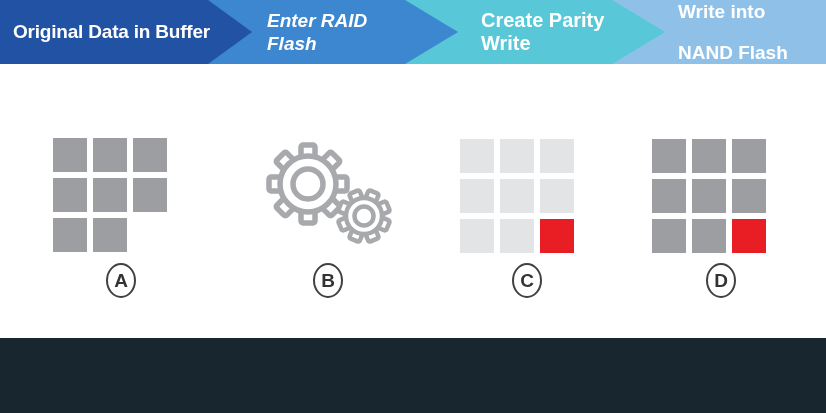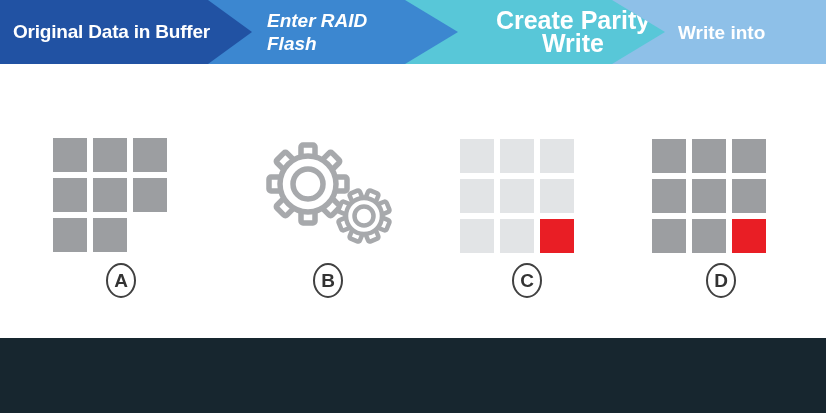--- a/index.html
+++ b/index.html
@@ -14,22 +14,22 @@
   .step {
     position:absolute; top:0; height:64px;
     display:flex; flex-direction:column; justify-content:center;
     color:#ffffff; font-weight:700; white-space:nowrap;
   }
   .step span { display:block; }
   .s1 { left:0;    width:252px; z-index:4; padding-left:13px; font-size:19px; letter-spacing:-0.2px;
         clip-path:polygon(0 0, calc(100% - 44px) 0, 100% 50%, calc(100% - 44px) 100%, 0 100%); }
   .s2 { left:208px; width:250px; z-index:3; padding-left:59px; font-size:19px; line-height:23px;
         clip-path:polygon(0 0, calc(100% - 53px) 0, 100% 50%, calc(100% - 53px) 100%, 0 100%); }
-  .s3 { left:402px; width:263px; z-index:2; padding-left:79px; font-size:25px; line-height:23px;
-        clip-path:polygon(0 0, calc(100% - 53px) 0, 100% 50%, calc(100% - 53px) 100%, 0 100%);text-align:center; }
+  .s3 { left:402px; width:263px; z-index:2; padding-left:79px; font-size:20px; line-height:23px;
+        clip-path:polygon(0 0, calc(100% - 53px) 0, 100% 50%, calc(100% - 53px) 100%, 0 100%); }
   .s4 { left:610px; width:216px; z-index:1; padding-left:68px; font-size:19px; line-height:23px; }
 
   
   .grid {
     position:absolute;
     display:grid; grid-template-columns:repeat(3,34px); grid-auto-rows:34px; gap:6px;
   }
   #grid-a { left:53px;  top:138px; }
   #grid-c { left:460px; top:139px; }
   #grid-d { left:652px; top:139px; }
@@ -68,22 +68,23 @@
         <span></span>
     </div>
     <div class="step s2" style="background-color: rgb(60, 135, 208); font-style: italic;">
       <span>Enter RAID</span>
         <span>Flash</span>
     </div>
     <div class="step s3" style="background-color: rgb(88, 199, 216);">
       <span>Create Parity</span>
         <span>Write</span>
     </div>
-    <div class="step s4" style="background-color: rgb(142, 192, 232);">
+    <div class="step s4" style="background-color: rgb(142, 192, 232); justify-content: space-between;">
       <span>Write into</span>
+        <span>NAND Flash</span>
     </div>
   </div>
 
   <div id="grid-a" class="grid">
       <div class="cell" style="background: rgb(156, 158, 161);"></div>
       <div class="cell" style="background: rgb(156, 158, 161);"></div>
       <div class="cell" style="background: rgb(156, 158, 161);"></div>
       <div class="cell" style="background: rgb(156, 158, 161);"></div>
       <div class="cell" style="background: rgb(156, 158, 161);"></div>
       <div class="cell" style="background: rgb(156, 158, 161);"></div>

